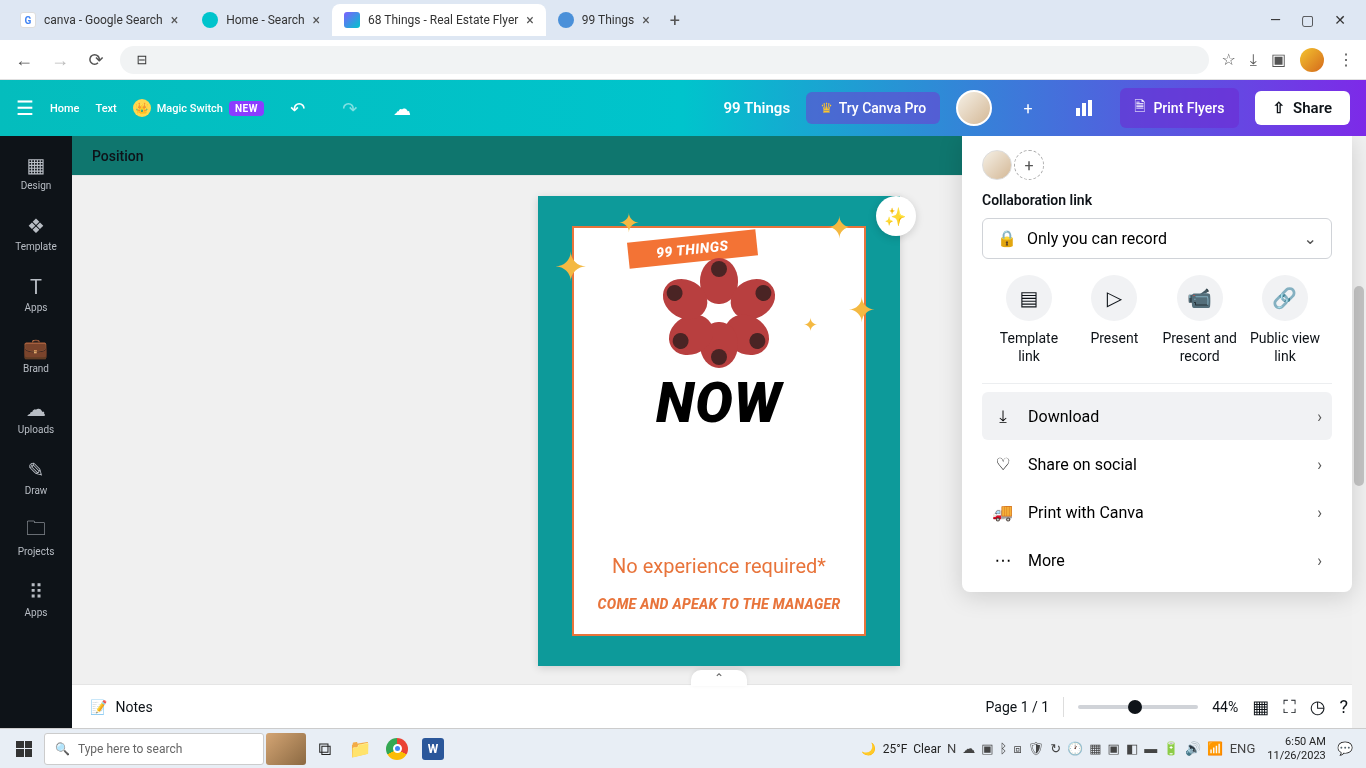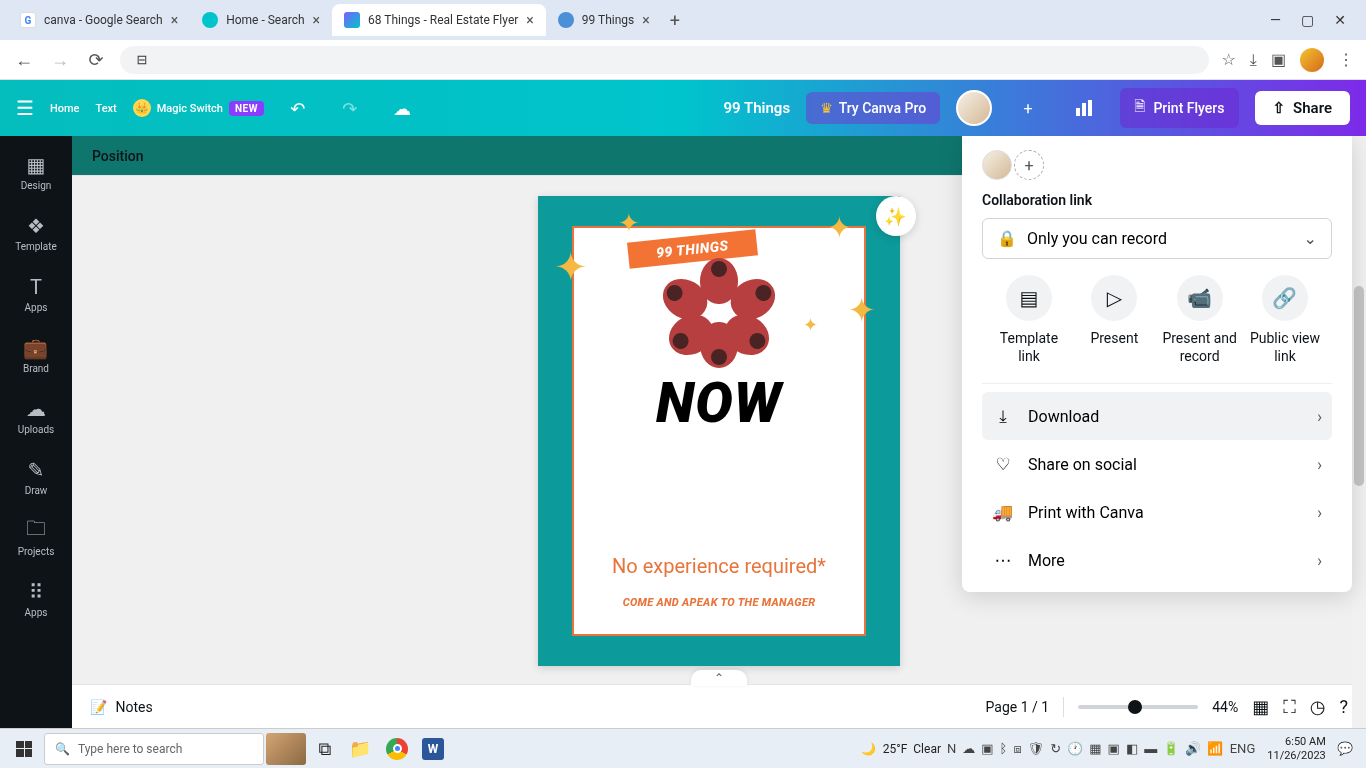--- a/index.html
+++ b/index.html
@@ -66,21 +66,21 @@
 .petal { position: absolute; width: 38px; height: 46px; background: #b83f3f; border-radius: 50% 50% 48% 48%; }
 .petal::before { content: ""; position: absolute; top: 3px; left: 50%; transform: translateX(-50%); width: 16px; height: 16px; border-radius: 50%; background: #4a2424; }
 .p1 { top: 0; left: 36px; }
 .p2 { top: 18px; right: 2px; transform: rotate(60deg); }
 .p3 { bottom: 10px; right: 8px; transform: rotate(120deg); }
 .p4 { bottom: 0; left: 36px; transform: rotate(180deg); }
 .p5 { bottom: 10px; left: 8px; transform: rotate(240deg); }
 .p6 { top: 18px; left: 2px; transform: rotate(300deg); }
 .big-text { position: absolute; top: 178px; left: 0; right: 0; text-align: center; font-size: 56px; font-weight: 900; font-style: italic; line-height: 1.05; letter-spacing: 1px; color: #000; font-family: "Arial Black", sans-serif; }
 .sub1 { position: absolute; top: 358px; left: 0; right: 0; text-align: center; color: #e8743b; font-size: 20px; }
-.sub2 { position: absolute; top: 400px; left: 0; right: 0; text-align: center; color: #e8743b; font-size: 11px; font-weight: 800; font-style: italic; letter-spacing: 0.3px; }
+.sub2 { position: absolute; top: 400px; left: 0; right: 0; text-align: center; color: #e8743b; font-size: 14px; font-weight: 800; font-style: italic; letter-spacing: 0.3px; }
 
 .float-btn { position: absolute; top: 20px; right: 450px; width: 40px; height: 40px; border-radius: 50%; background: #fff; box-shadow: 0 2px 8px rgba(0,0,0,0.15); display: flex; align-items: center; justify-content: center; cursor: pointer; font-size: 18px; }
 
 
 .share-panel { position: absolute; top: 0; right: 14px; width: 390px; background: #fff; border-radius: 0 0 8px 8px; box-shadow: 0 4px 24px rgba(0,0,0,0.15); padding: 14px 20px 8px; z-index: 50; }
 .panel-avatars { display: flex; align-items: center; gap: 2px; margin-bottom: 12px; }
 .mini-avatar { width: 30px; height: 30px; border-radius: 50%; background: linear-gradient(135deg, #f5f0e6, #d4b896); border: 1px solid #ddd; }
 .add-avatar { width: 30px; height: 30px; border-radius: 50%; border: 1px dashed #aaa; display: flex; align-items: center; justify-content: center; color: #555; font-size: 16px; cursor: pointer; }
 .panel-label { font-size: 14px; font-weight: 600; color: #0e1318; margin-bottom: 10px; }
 .access-select { border: 1px solid #d0d3d8; border-radius: 6px; padding: 10px 14px; display: flex; align-items: center; gap: 10px; cursor: pointer; margin-bottom: 12px; }

